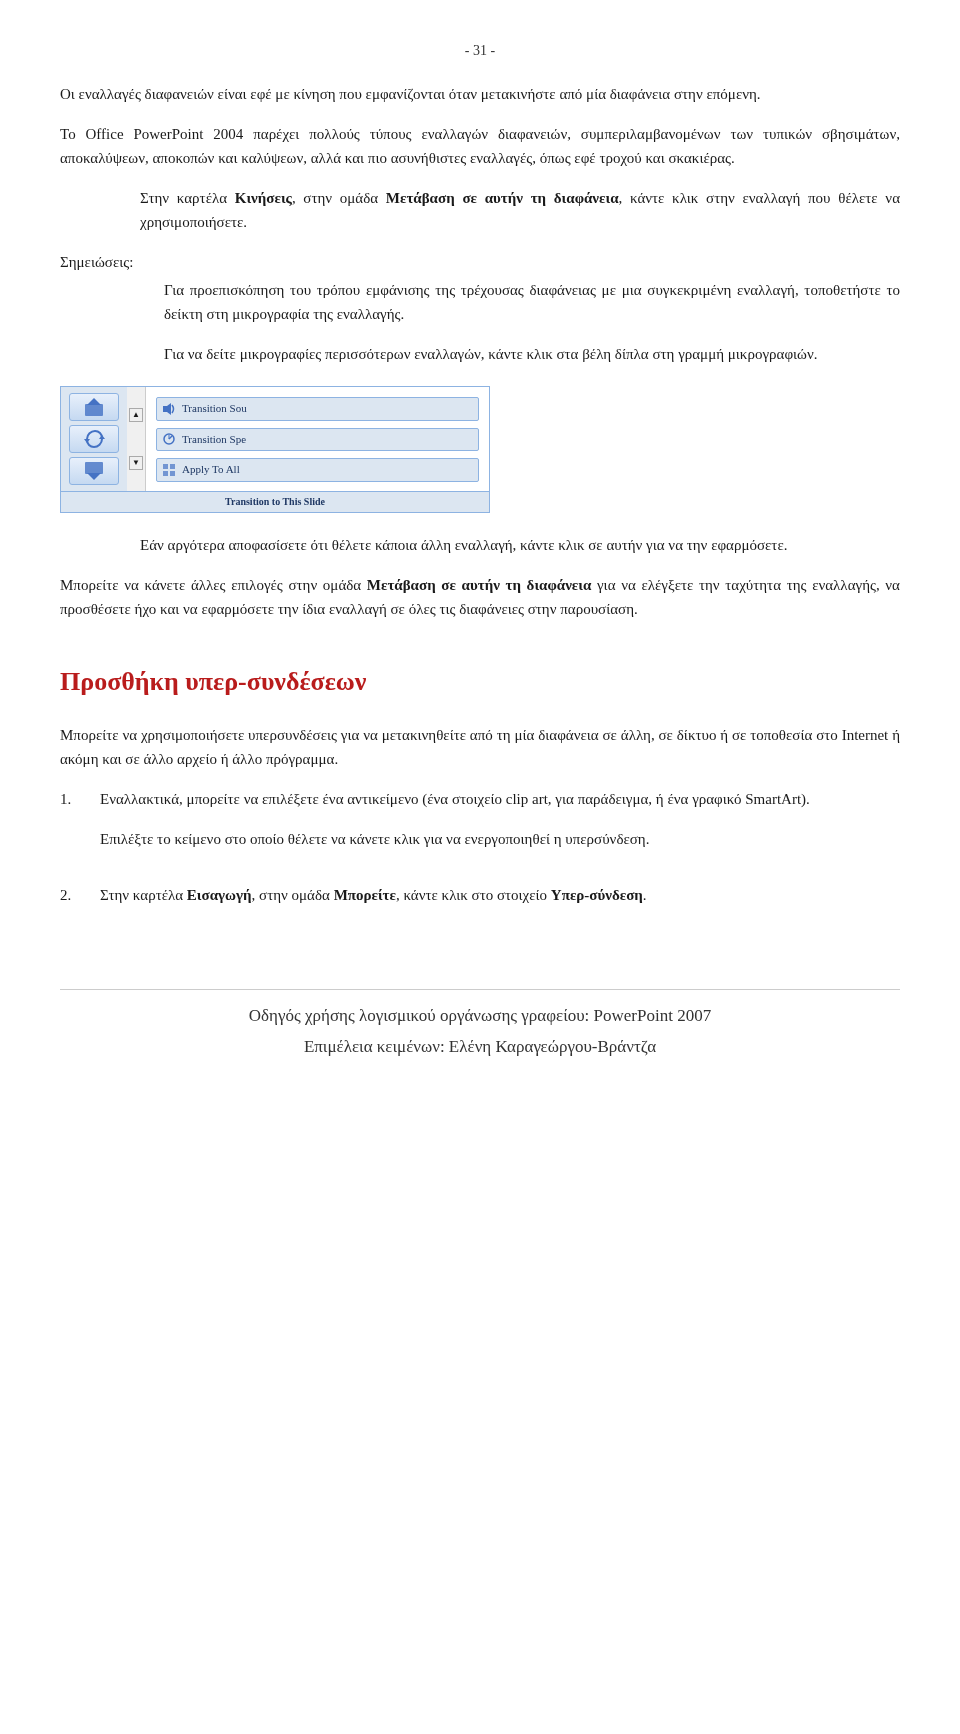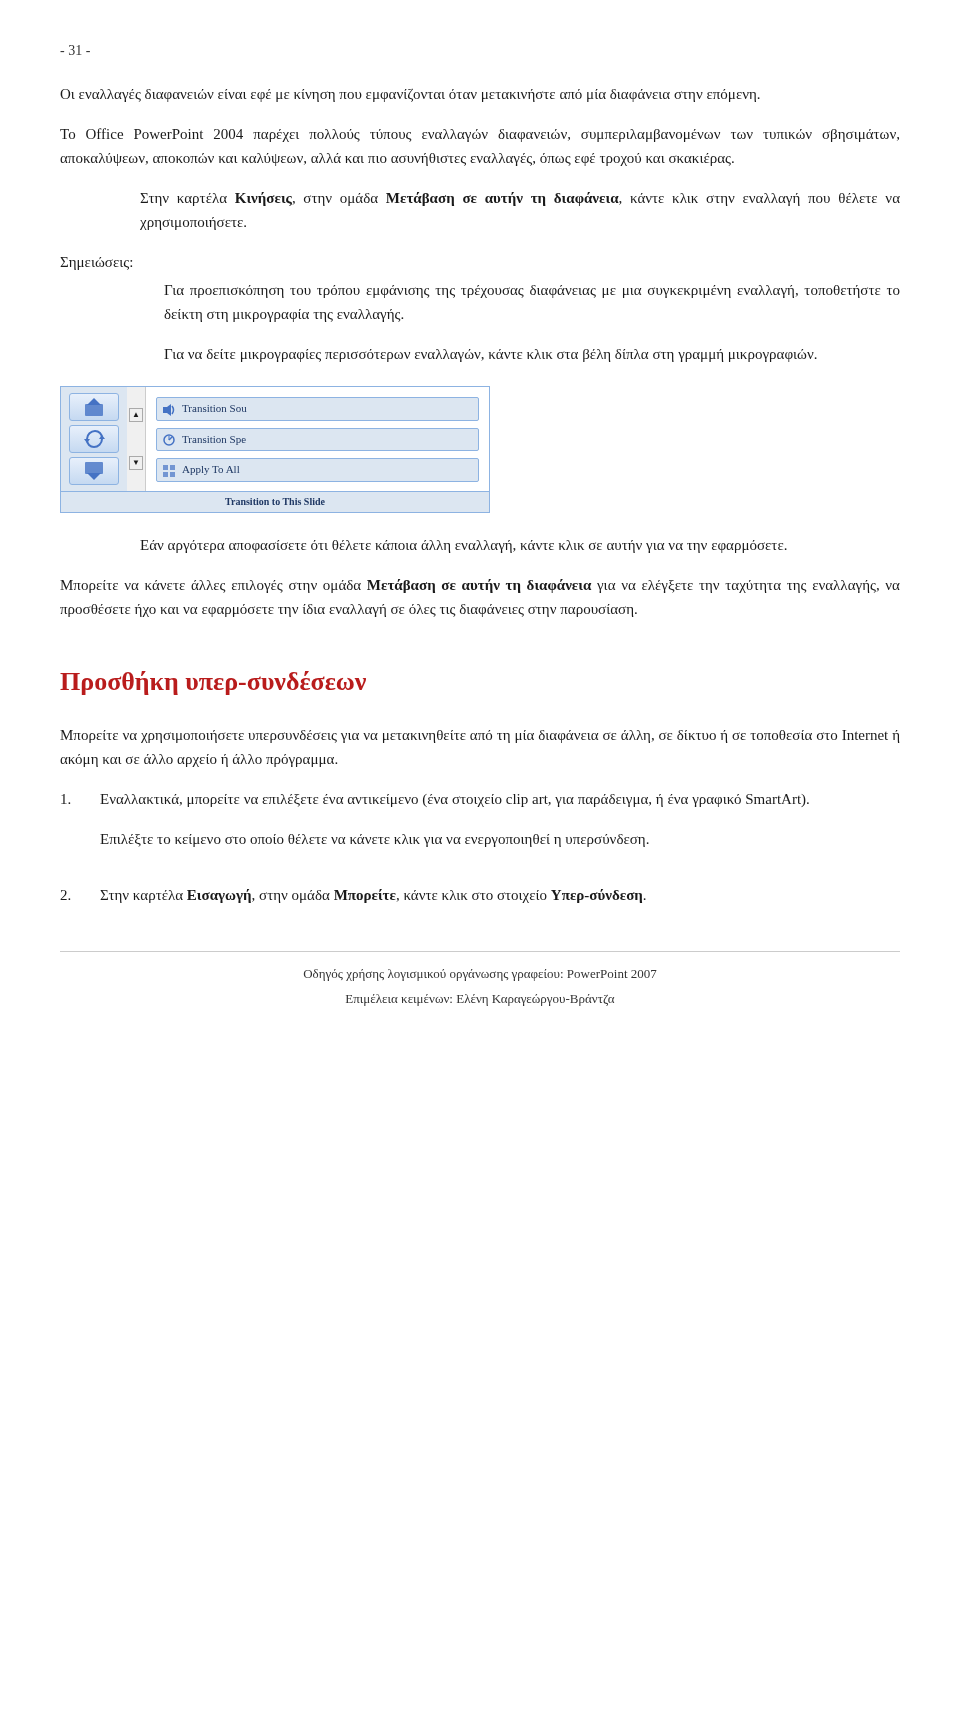--- a/index.html
+++ b/index.html
@@ -18,21 +18,21 @@
 
     .page {
       width: 960px;
       min-height: 1734px;
       background: #ffffff;
       padding: 40px 60px 40px 60px;
       position: relative;
     }
 
     .page-number {
-      text-align: left;
+      text-align: center;
       font-size: 14px;
       color: #333;
       margin-bottom: 20px;
       font-family: "Times New Roman", Times, serif;
     }
 
     .paragraph {
       margin-bottom: 16px;
       text-align: justify;
     }
@@ -142,21 +142,21 @@
       background: #ffffff;
       border-left: 1px solid #ccc;
       display: flex;
       flex-direction: column;
       justify-content: space-around;
       padding: 6px 10px;
     }
 
     .ribbon-item {
       display: flex;
-      align-items: flex-end;
+      align-items: center;
       gap: 5px;
       padding: 2px 4px;
       background: #dce6f1;
       border: 1px solid #8db3e2;
       border-radius: 2px;
       font-size: 11px;
       color: #1f3864;
       font-weight: 500;
     }
 
@@ -184,23 +184,23 @@
       border: 1px solid #8db3e2;
       width: 430px;
     }
 
     .ribbon-main {
       display: flex;
       flex: 1;
     }
 
     .footer {
-      margin-top: 28px;
+      margin-top: 66px;
       text-align: center;
-      font-size: 13px;
+      font-size: 17px;
       color: #333;
       border-top: 1px solid #ccc;
       padding-top: 12px;
     }
 
     .footer-line {
       margin-bottom: 4px;
     }
   </style>
 </head>

